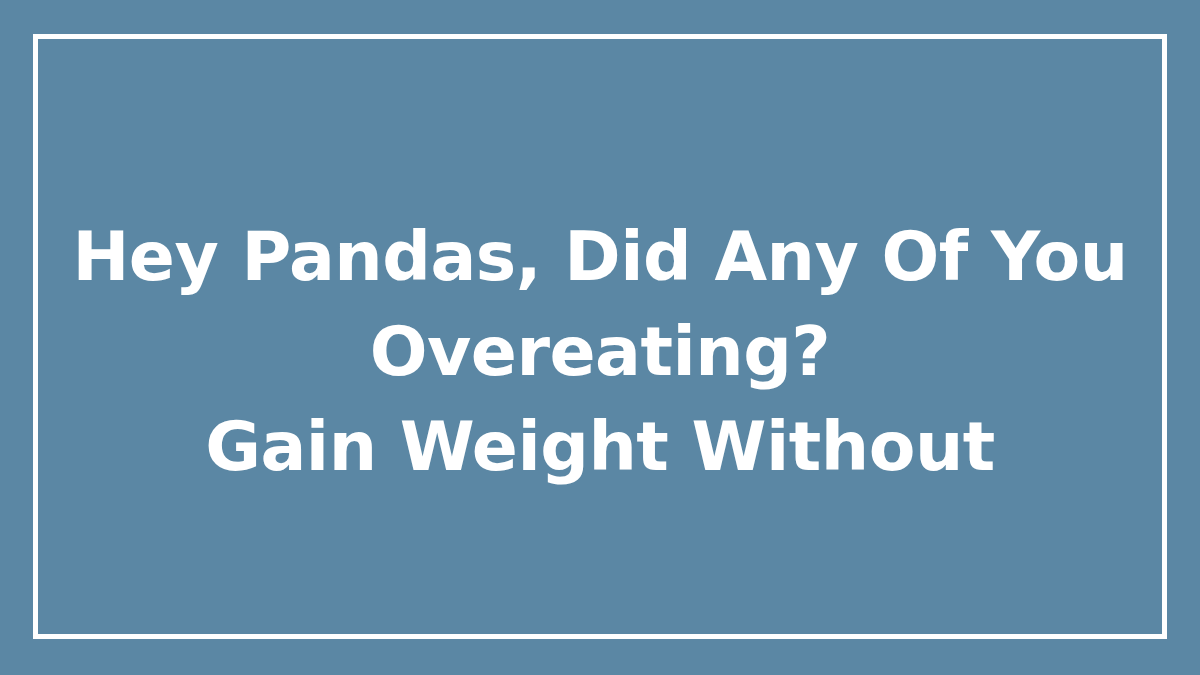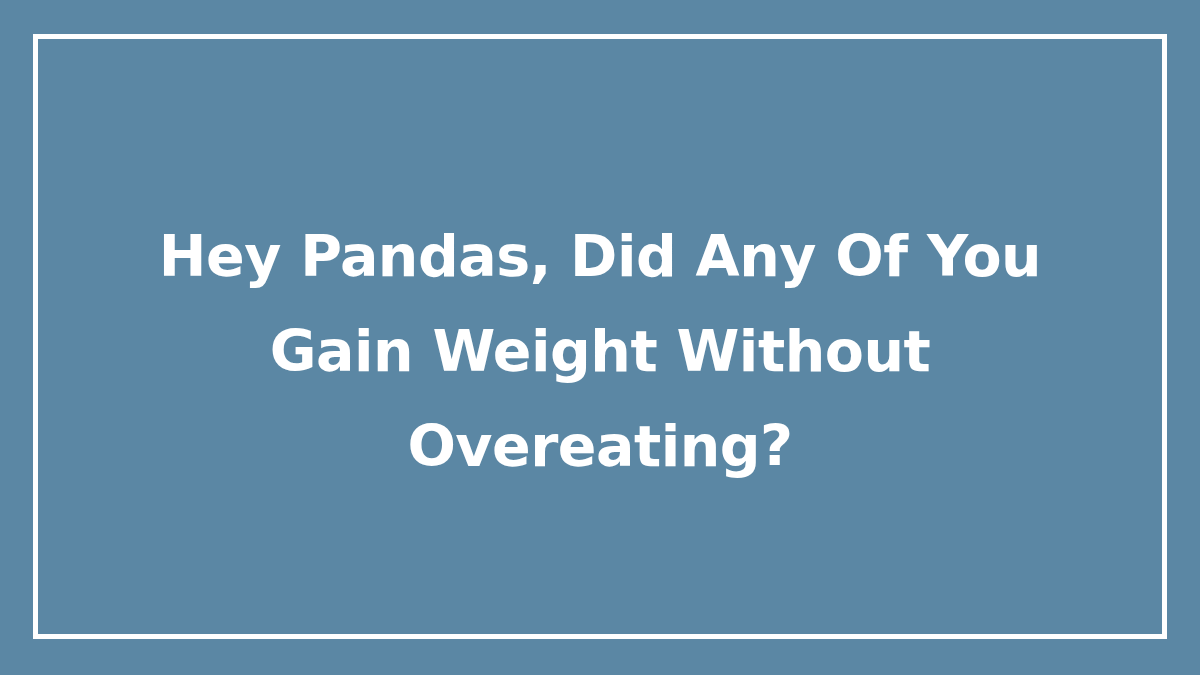--- a/index.html
+++ b/index.html
@@ -45,34 +45,34 @@
     box-sizing: border-box;
     padding: 0 70px;
     padding-top: 28px;
   }
 
   .headline-line {
     display: block;
     color: #ffffff;
     font-family: "DejaVu Sans", sans-serif;
     font-weight: bold;
-    font-size: 57px;
+    font-size: 68px;
     line-height: 95px;
     letter-spacing: -0.5px;
     text-align: center;
     white-space: nowrap;
     -webkit-font-smoothing: antialiased;
   }
 </style>
 </head>
 <body>
 
 <div id="poster">
 
   <div id="frame"></div>
 
   <div id="headline-block">
     <span class="headline-line">Hey Pandas, Did Any Of You</span>
+    <span class="headline-line">Overeating?</span>
     <span class="headline-line">Gain Weight Without</span>
-    <span class="headline-line">Overeating?</span>
   </div>
 
 </div>
 
 </body></html>

